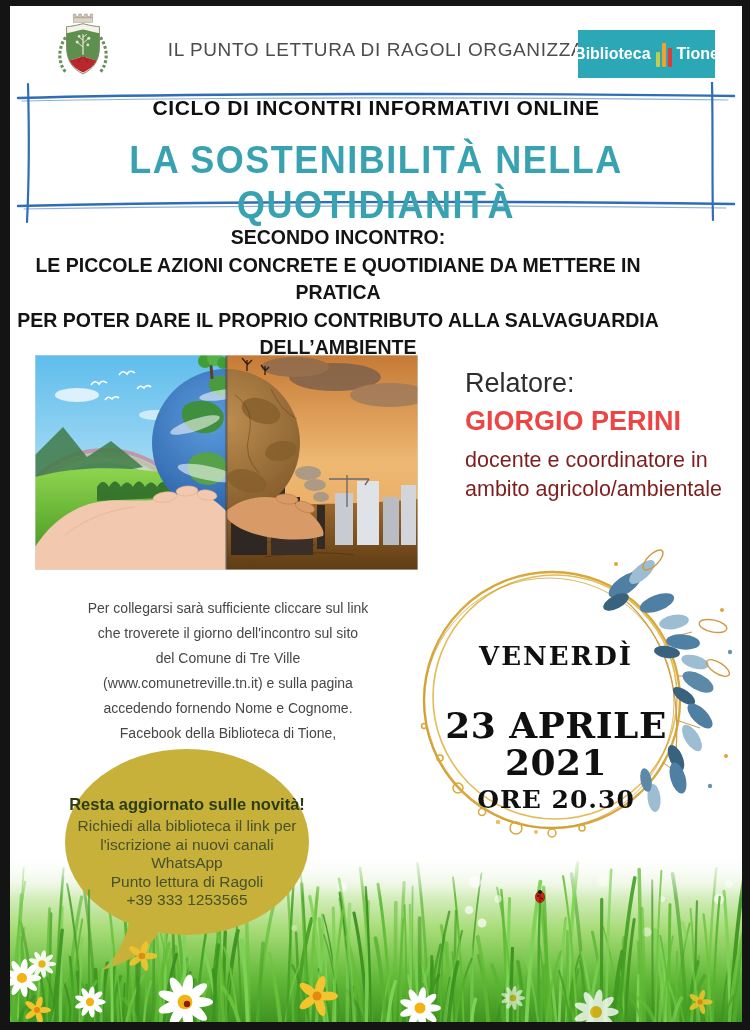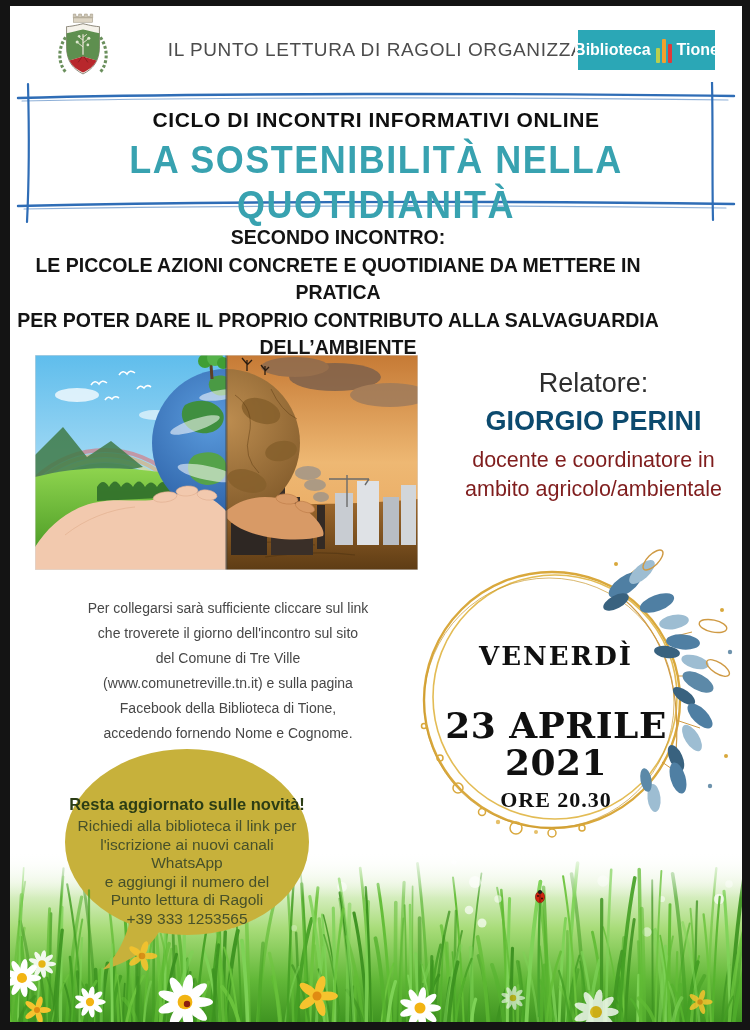--- a/index.html
+++ b/index.html
@@ -4,56 +4,56 @@
 <style>
   html,body{margin:0;padding:0;background:#111;}
   .page{position:relative;width:750px;height:1030px;background:#141414;overflow:hidden;
         font-family:"Liberation Sans","DejaVu Sans",sans-serif;}
   .flyer{position:absolute;left:10px;top:6px;width:732px;height:1016px;background:#ffffff;overflow:hidden;}
   .abs{position:absolute;}
 
   
   .organizer{left:0;top:33px;width:732px;text-align:center;font-size:19px;letter-spacing:.6px;
              color:#4c4c4c;}
-  .logo{left:568px;top:24px;width:137px;height:40px;background:#2ba7b6;display:flex;
+  .logo{left:568px;top:24px;width:137px;height:48px;background:#2ba7b6;display:flex;
         align-items:center;justify-content:center;gap:5px;}
   .logo span.word{color:#fff;font-weight:bold;font-size:16px;}
   .bars{display:flex;align-items:flex-end;gap:2px;height:26px;}
   .bars i{display:block;width:4px;border-radius:1px;}
   .bar1{height:15px;background:#b9cf4d;}
   .bar2{height:24px;background:#f2a12e;}
   .bar3{height:19px;background:#e0393a;}
 
   
   .sketch{left:0;top:76px;}
-  .kicker{left:0;top:102px;width:732px;text-align:center;font-size:21px;font-weight:800;
+  .kicker{left:0;top:90px;width:732px;text-align:center;font-size:21px;font-weight:800;
           color:#0f0f0f;letter-spacing:.6px;}
   .maintitle{left:0;top:135px;width:732px;text-align:center;font-size:36px;font-weight:800;
              color:#38a2b0;letter-spacing:1.5px;transform:scaleY(1.06);}
 
   
   .meeting{left:0;top:218px;width:656px;text-align:center;color:#141414;font-weight:700;
            font-size:19.5px;line-height:27.5px;}
 
   
-  .speaker{top:362px;right:20px;text-align:center;color:#2e2e2e;}
+  .speaker{top:362px;right:20px;text-align:left;color:#2e2e2e;}
   .sp-label{font-size:27px;margin-bottom:7px;}
-  .sp-name{font-size:27px;font-weight:700;color:#0c4a6e;margin-bottom:9px;}
+  .sp-name{font-size:27px;font-weight:700;color:#ef4444;margin-bottom:9px;}
   .sp-role{font-size:21.5px;line-height:29px;color:#7f1d1d;}
 
   
   .join{left:22px;top:590px;width:392px;text-align:center;font-size:14px;line-height:25px;
         color:#474747;}
 
   
   .event{left:396px;top:632px;width:300px;text-align:center;z-index:2;
          font-family:"DejaVu Serif","Liberation Serif",serif;font-weight:700;color:#101010;}
   .ev-day{font-size:26px;letter-spacing:2px;line-height:37px;}
   .ev-date{font-size:36px;letter-spacing:.5px;line-height:37px;margin-top:32px;}
-  .ev-time{font-size:22px;letter-spacing:1px;line-height:37px;font-family:Liberation Serif, serif;}
+  .ev-time{font-size:25px;letter-spacing:1px;line-height:37px;}
 
   
   .bubble-svg{left:50px;top:742px;z-index:2;}
   .bubble-text{left:57px;top:788px;width:240px;text-align:center;z-index:2;}
   .bb-head{font-size:16.5px;font-weight:700;color:#2c3d15;line-height:20px;margin-bottom:3px;}
   .bb-line{font-size:15.5px;line-height:18.6px;color:#47512a;}
 
   .photo{left:25px;top:349px;}
   .wreath{left:400px;top:524px;z-index:1;}
   .grass-bg{left:0;top:846px;z-index:1;}
@@ -270,22 +270,22 @@
       <div class="sp-name">GIORGIO PERINI</div>
       <div class="sp-role">docente e coordinatore in</div>
       <div class="sp-role">ambito agricolo/ambientale</div>
     </div>
 
     <div class="abs join">
       <div>Per collegarsi sarà sufficiente cliccare sul link</div>
       <div>che troverete il giorno dell'incontro sul sito</div>
       <div>del Comune di Tre Ville</div>
       <div>(www.comunetreville.tn.it) e sulla pagina</div>
+      <div>accedendo fornendo Nome e Cognome.</div>
       <div>Facebook della Biblioteca di Tione,</div>
-      <div>accedendo fornendo Nome e Cognome.</div>
     </div>
 
     <svg class="abs wreath" width="332" height="322" viewBox="0 0 332 322">
       <g fill="none">
         <circle cx="142" cy="170" r="128" stroke="#d9a83c" stroke-width="2.4"></circle>
         <circle cx="145" cy="167" r="122" stroke="#e3bc55" stroke-width="1.6"></circle>
         <circle cx="139" cy="173" r="125" stroke="#c9992f" stroke-width="1" opacity="0.7"></circle>
         <g stroke="#d9a83c" stroke-width="1.5">
           <circle cx="48" cy="258" r="5"></circle>
             <circle cx="72" cy="282" r="3.5"></circle>
@@ -526,21 +526,20 @@
     </svg>
 
     <svg class="abs bubble-svg" width="260" height="230" viewBox="0 0 260 230">
       <path d="M74,156 C68,188 58,208 42,222 C70,215 94,198 102,178 Z" fill="#c7b13b"></path>
       <ellipse cx="127" cy="94" rx="122" ry="93" fill="#c7b13b"></ellipse>
     </svg>
     <div class="abs bubble-text">
       <div class="bb-head">Resta aggiornato sulle novità!</div>
       <div class="bb-line">Richiedi alla biblioteca il link per</div>
       <div class="bb-line">l'iscrizione ai nuovi canali WhatsApp</div>
-      <div class="bb-line">e aggiungi il numero del</div>
       <div class="bb-line">Punto lettura di Ragoli</div>
       <div class="bb-line">+39 333 1253565</div>
     </div>
 
     <svg class="abs grass-fg" width="732" height="170" viewBox="0 0 732 170">
       <defs>
         <g id="daisy">
           <g fill="#ffffff">
             <ellipse cx="9" cy="0" rx="8.5" ry="3.2"></ellipse>
             <ellipse cx="9" cy="0" rx="8.5" ry="3.2" transform="rotate(40)"></ellipse>

